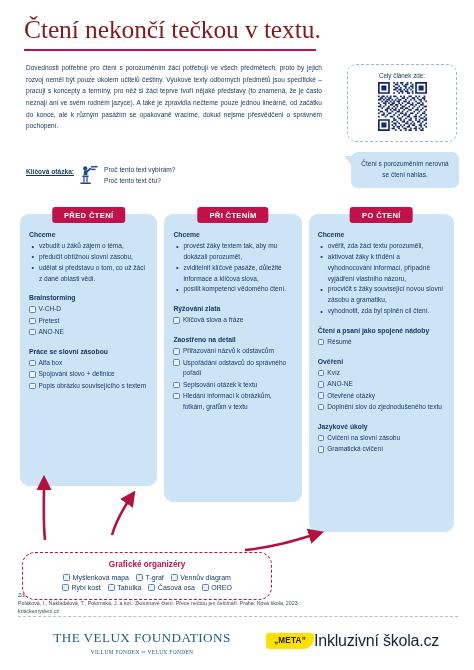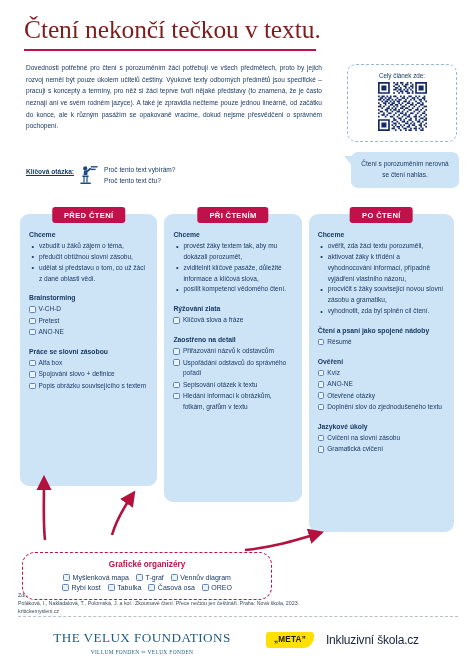--- a/index.html
+++ b/index.html
@@ -199,33 +199,33 @@
   }
   .velux-sub {
     font-family: "Liberation Serif", serif;
     font-size: 5.4px;
     color: #1f5c82;
     letter-spacing: 0.35px;
     margin-top: 2.5px;
     white-space: nowrap;
   }
 
-  .meta-group { position: absolute; left: 266px; top: 6px; display: flex; align-items: center; gap: 12px; }
+  .meta-group { position: absolute; left: 266px; top: 6px; display: flex; align-items: center; gap: 0; }
   .meta-chip {
     background: #ffe000;
     color: #1b1b1b;
     font-size: 8.2px;
     font-weight: bold;
     padding: 3px 8px 3.5px;
     border-radius: 3px 3px 11px 3px;
     letter-spacing: 0.2px;
     white-space: nowrap;
   }
   .inkluzivni {
-    font-size: 12px;
+    font-size: 16px;
     color: #15233c;
     white-space: nowrap;
     letter-spacing: -0.2px;
   }
 </style>
 </head>
 <body>
 
 <div id="page">
 

